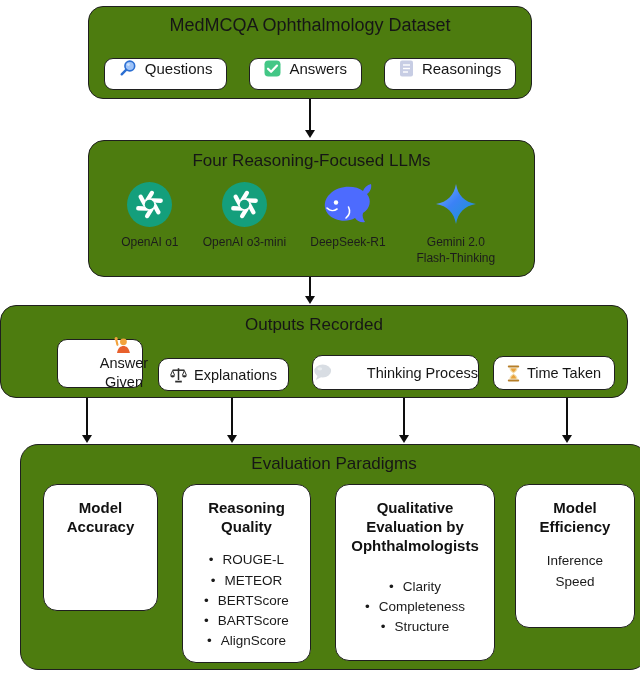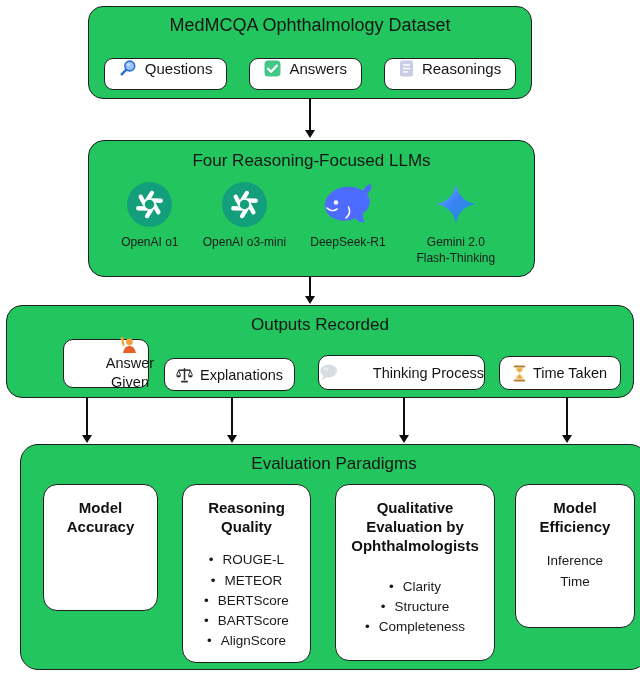--- a/index.html
+++ b/index.html
@@ -1,20 +1,20 @@
 <!DOCTYPE html>
 <html><head>
 <meta charset="utf-8">
 <style>
   html,body { margin:0; padding:0; background:#fff; }
   body { font-family:"Liberation Sans", sans-serif; color:#161616; }
   .stage { position:relative; width:640px; height:673px; background:#fff; overflow:hidden; }
 
   
-  .obox { position:absolute; background:#22c55e; border:1.7px solid #1f1f1f; border-radius:16px; box-sizing:border-box; }
+  .obox { position:absolute; background:#4d7c0f; border:1.7px solid #1f1f1f; border-radius:16px; box-sizing:border-box; }
   .obox-title { text-align:center; font-weight:500; color:#161616; }
 
   #box-dataset { left:88px; top:6px; width:444px; height:93px; border-radius:15px; }
   #box-dataset .obox-title { margin-top:8px; font-size:18px; }
   .dataset-sub { text-align:center; font-size:12px; margin-top:1px; color:#1c1c1c; }
   .chip-row { position:absolute; left:0; right:0; top:51px; display:flex; justify-content:center; gap:22px; }
 
   .chip { background:#fff; border:1.5px solid #1f1f1f; border-radius:9px; height:32px;
           display:flex; align-items:flex-end; justify-content:center; gap:8px;
           font-size:15px; padding:12px 14px; box-sizing:border-box; white-space:nowrap; }
@@ -27,21 +27,21 @@
             border-top:8px solid #0e0e0e; }
 
   #box-llms { left:88px; top:140px; width:447px; height:137px; }
   #box-llms .obox-title { margin-top:10px; font-size:17px; }
   .models { position:absolute; left:8px; right:8px; top:38px; display:flex; justify-content:space-evenly; align-items:flex-start; }
   .model { display:flex; flex-direction:column; align-items:center; }
   .model-icon { height:50px; display:flex; align-items:center; justify-content:center; }
   .model-label { margin-top:6px; font-size:12px; color:#1c1c1c; text-align:center; white-space:nowrap; line-height:1.3; }
   .model-label.wrap { white-space:normal; max-width:92px; }
 
-  #box-outputs { left:6px; top:305px; width:628px; height:93px; }
+  #box-outputs { left:0; top:305px; width:628px; height:93px; }
   #box-outputs .obox-title { margin-top:9px; font-size:17px; }
   .ochip { position:absolute; background:#fff; border:1.5px solid #1f1f1f; border-radius:10px;
            box-sizing:border-box; font-size:14.5px; }
   #chip-answer { left:56px; top:33px; width:86px; height:49px; display:flex; align-items:center; justify-content:center;padding-left:48px; }
   #chip-answer .twoline { text-align:center; line-height:1.3; padding:0 3px; }
   #chip-answer svg { vertical-align:-4px; margin-right:4px; }
   #chip-expl  { left:157px; top:52px; width:131px; height:33px; display:flex; align-items:center; justify-content:center; gap:7px; }
   #chip-think { left:311px; top:49px; width:167px; height:35px; display:flex; align-items:center; justify-content:space-between; gap:8px; }
   #chip-time  { left:492px; top:50px; width:122px; height:34px; display:flex; align-items:center; justify-content:center; gap:7px; }
 
@@ -259,27 +259,27 @@
       </div>
     </div>
 
     <div class="card" id="card-qual">
       <div class="card-title">Qualitative Evaluation by Ophthalmologists</div>
       <div class="card-body">
         <div class="bullet">
             <span>Clarity</span>
           </div>
         <div class="bullet">
+            <span>Completeness</span>
+          </div>
+        <div class="bullet">
             <span>Structure</span>
-          </div>
-        <div class="bullet">
-            <span>Completeness</span>
           </div>
       </div>
     </div>
 
     <div class="card" id="card-efficiency">
       <div class="card-title">Model Efficiency</div>
-      <div class="card-body">Inference Time</div>
+      <div class="card-body">Inference Speed</div>
     </div>
   </div>
 
 </div>
 
 </body></html>

